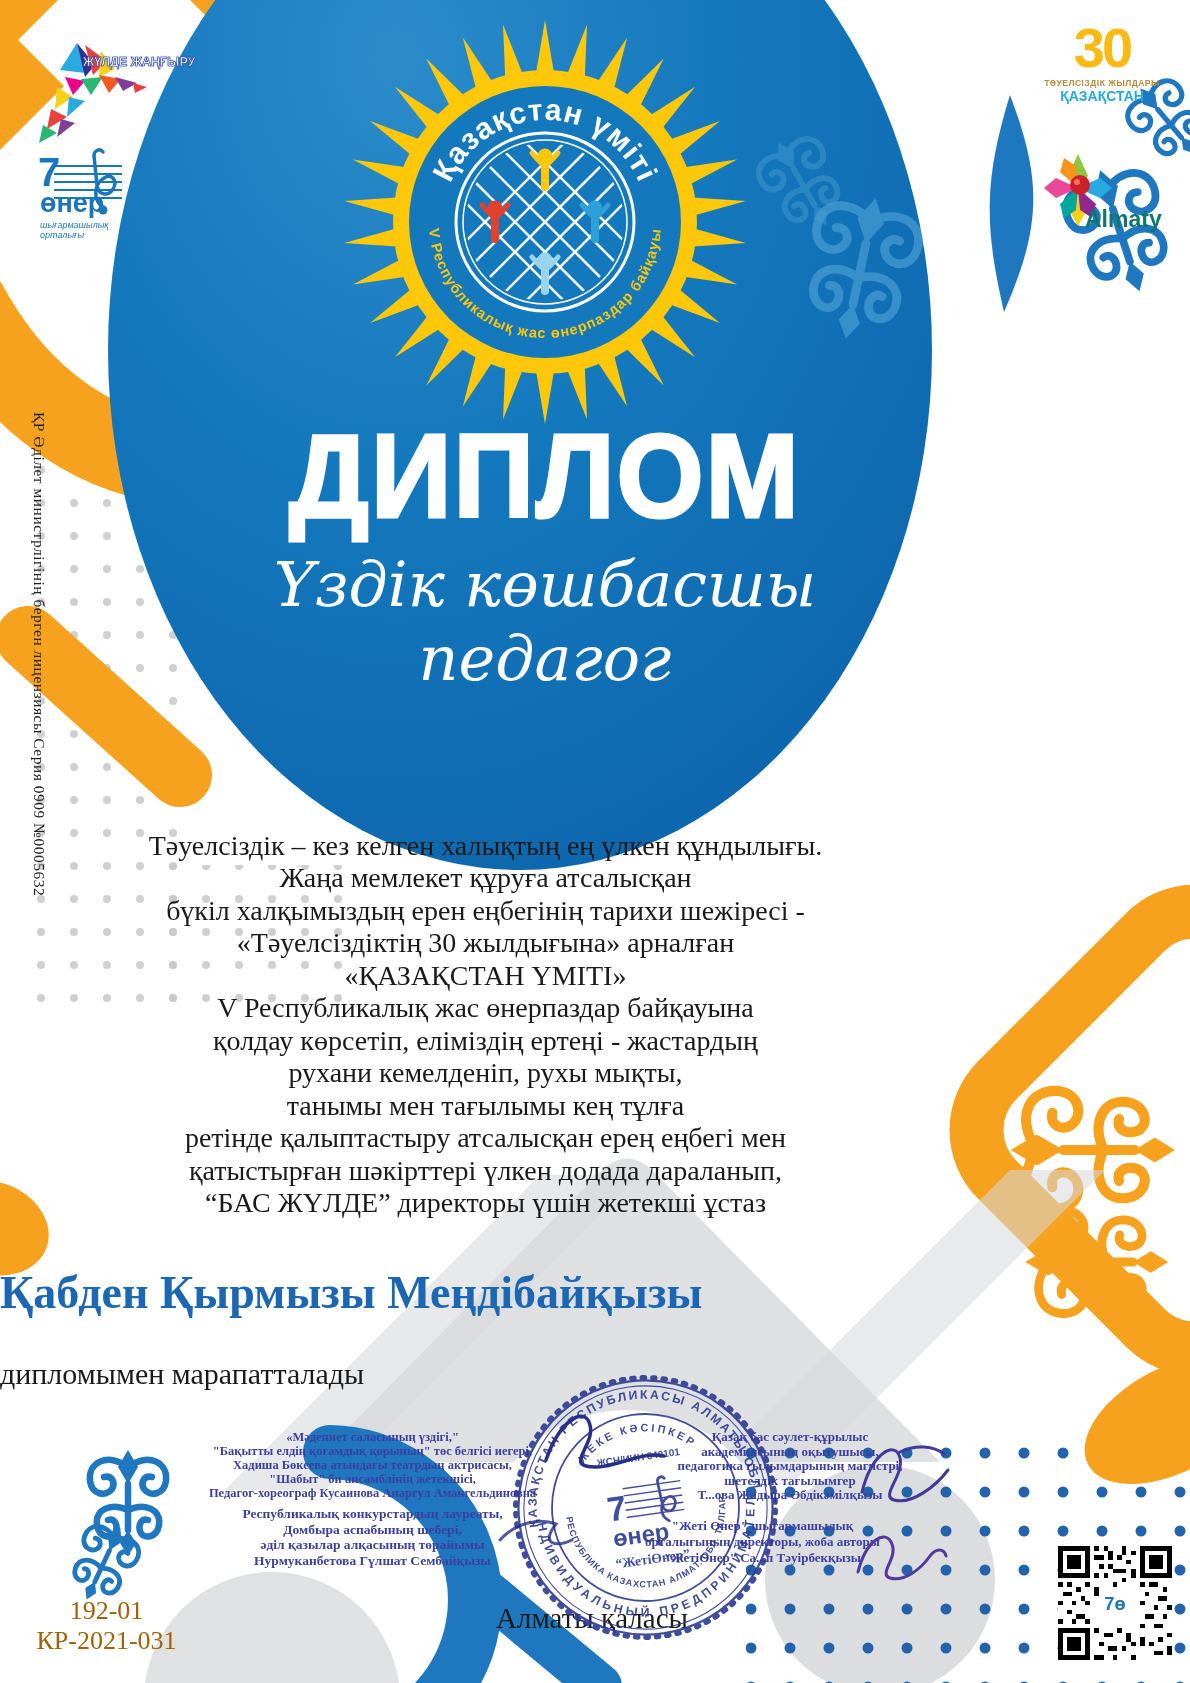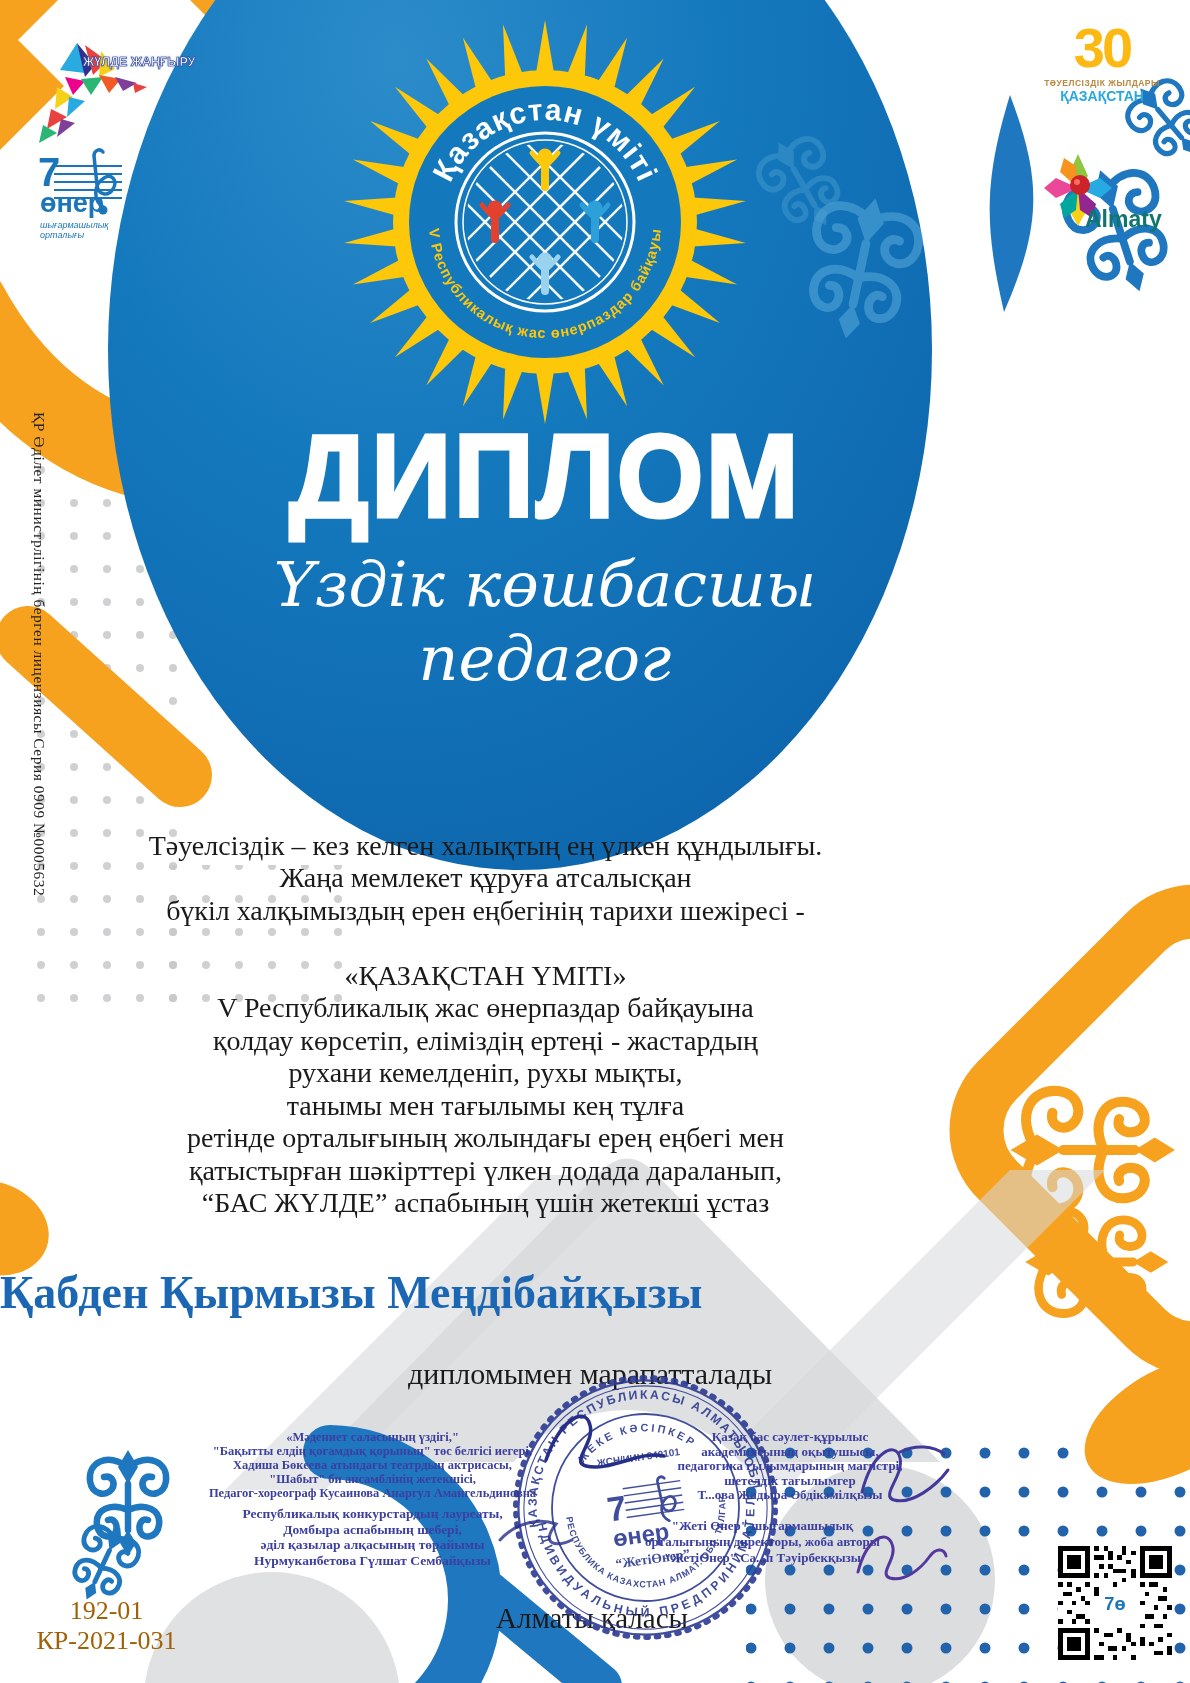--- a/index.html
+++ b/index.html
@@ -15,21 +15,21 @@
   #qr{z-index:4;}
   .os{fill:none;stroke:currentColor;stroke-width:6.5;stroke-linecap:round;}
   .arcT{font-family:"Liberation Sans",sans-serif;font-weight:bold;font-size:30px;fill:#fff;letter-spacing:1px;}
   .arcB{font-family:"Liberation Sans",sans-serif;font-weight:bold;font-size:14.5px;fill:#fdc70a;letter-spacing:1px;}
   .stampArc{font-family:"Liberation Sans",sans-serif;font-weight:bold;fill:#2c3a92;}
   #title{font-family:"Liberation Sans",sans-serif;font-weight:bold;color:#fff;
          font-size:112px;letter-spacing:2px;-webkit-text-stroke:3px #fff;transform:scale(1,1.06);}
   .script{font-family:"DejaVu Serif",serif;font-style:italic;color:#fff;font-size:62px;}
   .bodyline{left:0;width:971px;text-align:center;font-size:28px;color:#1a1a1a;}
   #name{left:0;width:1120px;text-align:left;font-size:46px;font-weight:bold;color:#1b67b3;}
-  #award{left:0;width:1180px;text-align:center;font-size:30px;color:#1a1a1a;}
+  #award{left:0;width:1180px;text-align:left;font-size:30px;color:#1a1a1a;}
   .sig{color:#3c3f9f;font-weight:bold;text-align:center;}
   .sig div{white-space:nowrap;}
   #vlicense{writing-mode:vertical-rl;text-orientation:sideways;font-size:15.5px;color:#222;letter-spacing:.5px;}
   .logoBlue{color:#1b75bb;font-family:"Liberation Sans",sans-serif;}
 </style>
 </head>
 <body>
 
 <div id="page">
 
@@ -217,28 +217,29 @@
 
 <div id="vlicense" class="abs txt" style="left:30px;top:412px;height:545px;">ҚР Әділет министрлігінің берген лицензиясы Серия 0909 №0005632</div>
 
 <div id="title" class="abs txt ctr" style="left:0;width:1090px;top:412px;">ДИПЛОМ</div>
 <div class="abs txt ctr script" style="left:0;width:1090px;top:548px;">Үздік көшбасшы</div>
 <div class="abs txt ctr script" style="left:0;width:1090px;top:622px;">педагог</div>
 
 <div class="abs txt bodyline" style="top:830px">Тәуелсіздік – кез келген халықтың ең үлкен құндылығы.</div>
 <div class="abs txt bodyline" style="top:862px">Жаңа мемлекет құруға атсалысқан</div>
 <div class="abs txt bodyline" style="top:895px">бүкіл халқымыздың ерен еңбегінің тарихи шежіресі -</div>
+<div class="abs txt bodyline" style="top:927px">«Тәуелсіздіктің 30 жылдығына»  арналған</div>
 <div class="abs txt bodyline" style="top:960px">«ҚАЗАҚСТАН ҮМІТІ»</div>
 <div class="abs txt bodyline" style="top:992px">V Республикалық жас өнерпаздар байқауына</div>
 <div class="abs txt bodyline" style="top:1025px">қолдау көрсетіп, еліміздің ертеңі - жастардың</div>
 <div class="abs txt bodyline" style="top:1057px">рухани кемелденіп,  рухы мықты,</div>
 <div class="abs txt bodyline" style="top:1090px">танымы мен тағылымы  кең тұлға</div>
-<div class="abs txt bodyline" style="top:1122px">ретінде орталығының  жолындағы ерең еңбегі мен</div>
+<div class="abs txt bodyline" style="top:1122px">ретінде қалыптастыру  атсалысқан ерең еңбегі мен</div>
 <div class="abs txt bodyline" style="top:1155px">қатыстырған шәкірттері үлкен додада дараланып,</div>
-<div class="abs txt bodyline" style="top:1187px">“БАС ЖҮЛДЕ” аспабының үшін жетекші ұстаз</div>
+<div class="abs txt bodyline" style="top:1187px">“БАС ЖҮЛДЕ” директоры үшін жетекші ұстаз</div>
 
 <div id="name" class="abs txt" style="top:1266px;">Қабден Қырмызы Меңдібайқызы</div>
 <div id="award" class="abs txt" style="top:1357px;">дипломымен марапатталады</div>
 
 <div class="abs txt sig" style="left:160px;top:1430px;width:425px;font-size:12.5px;line-height:14px;">
   <div>«Мәдениет саласының үздігі,"</div>
   <div>"Бақытты елдің қоғамдық қорының" төс белгісі иегері,</div>
   <div>Хадиша Бөкеева атындағы театрдың актрисасы,</div>
   <div>"Шабыт" би ансамблінің жетекшісі,</div>
   <div>Педагог-хореограф Кусаинова Анаргул Амангельдиновна</div>

